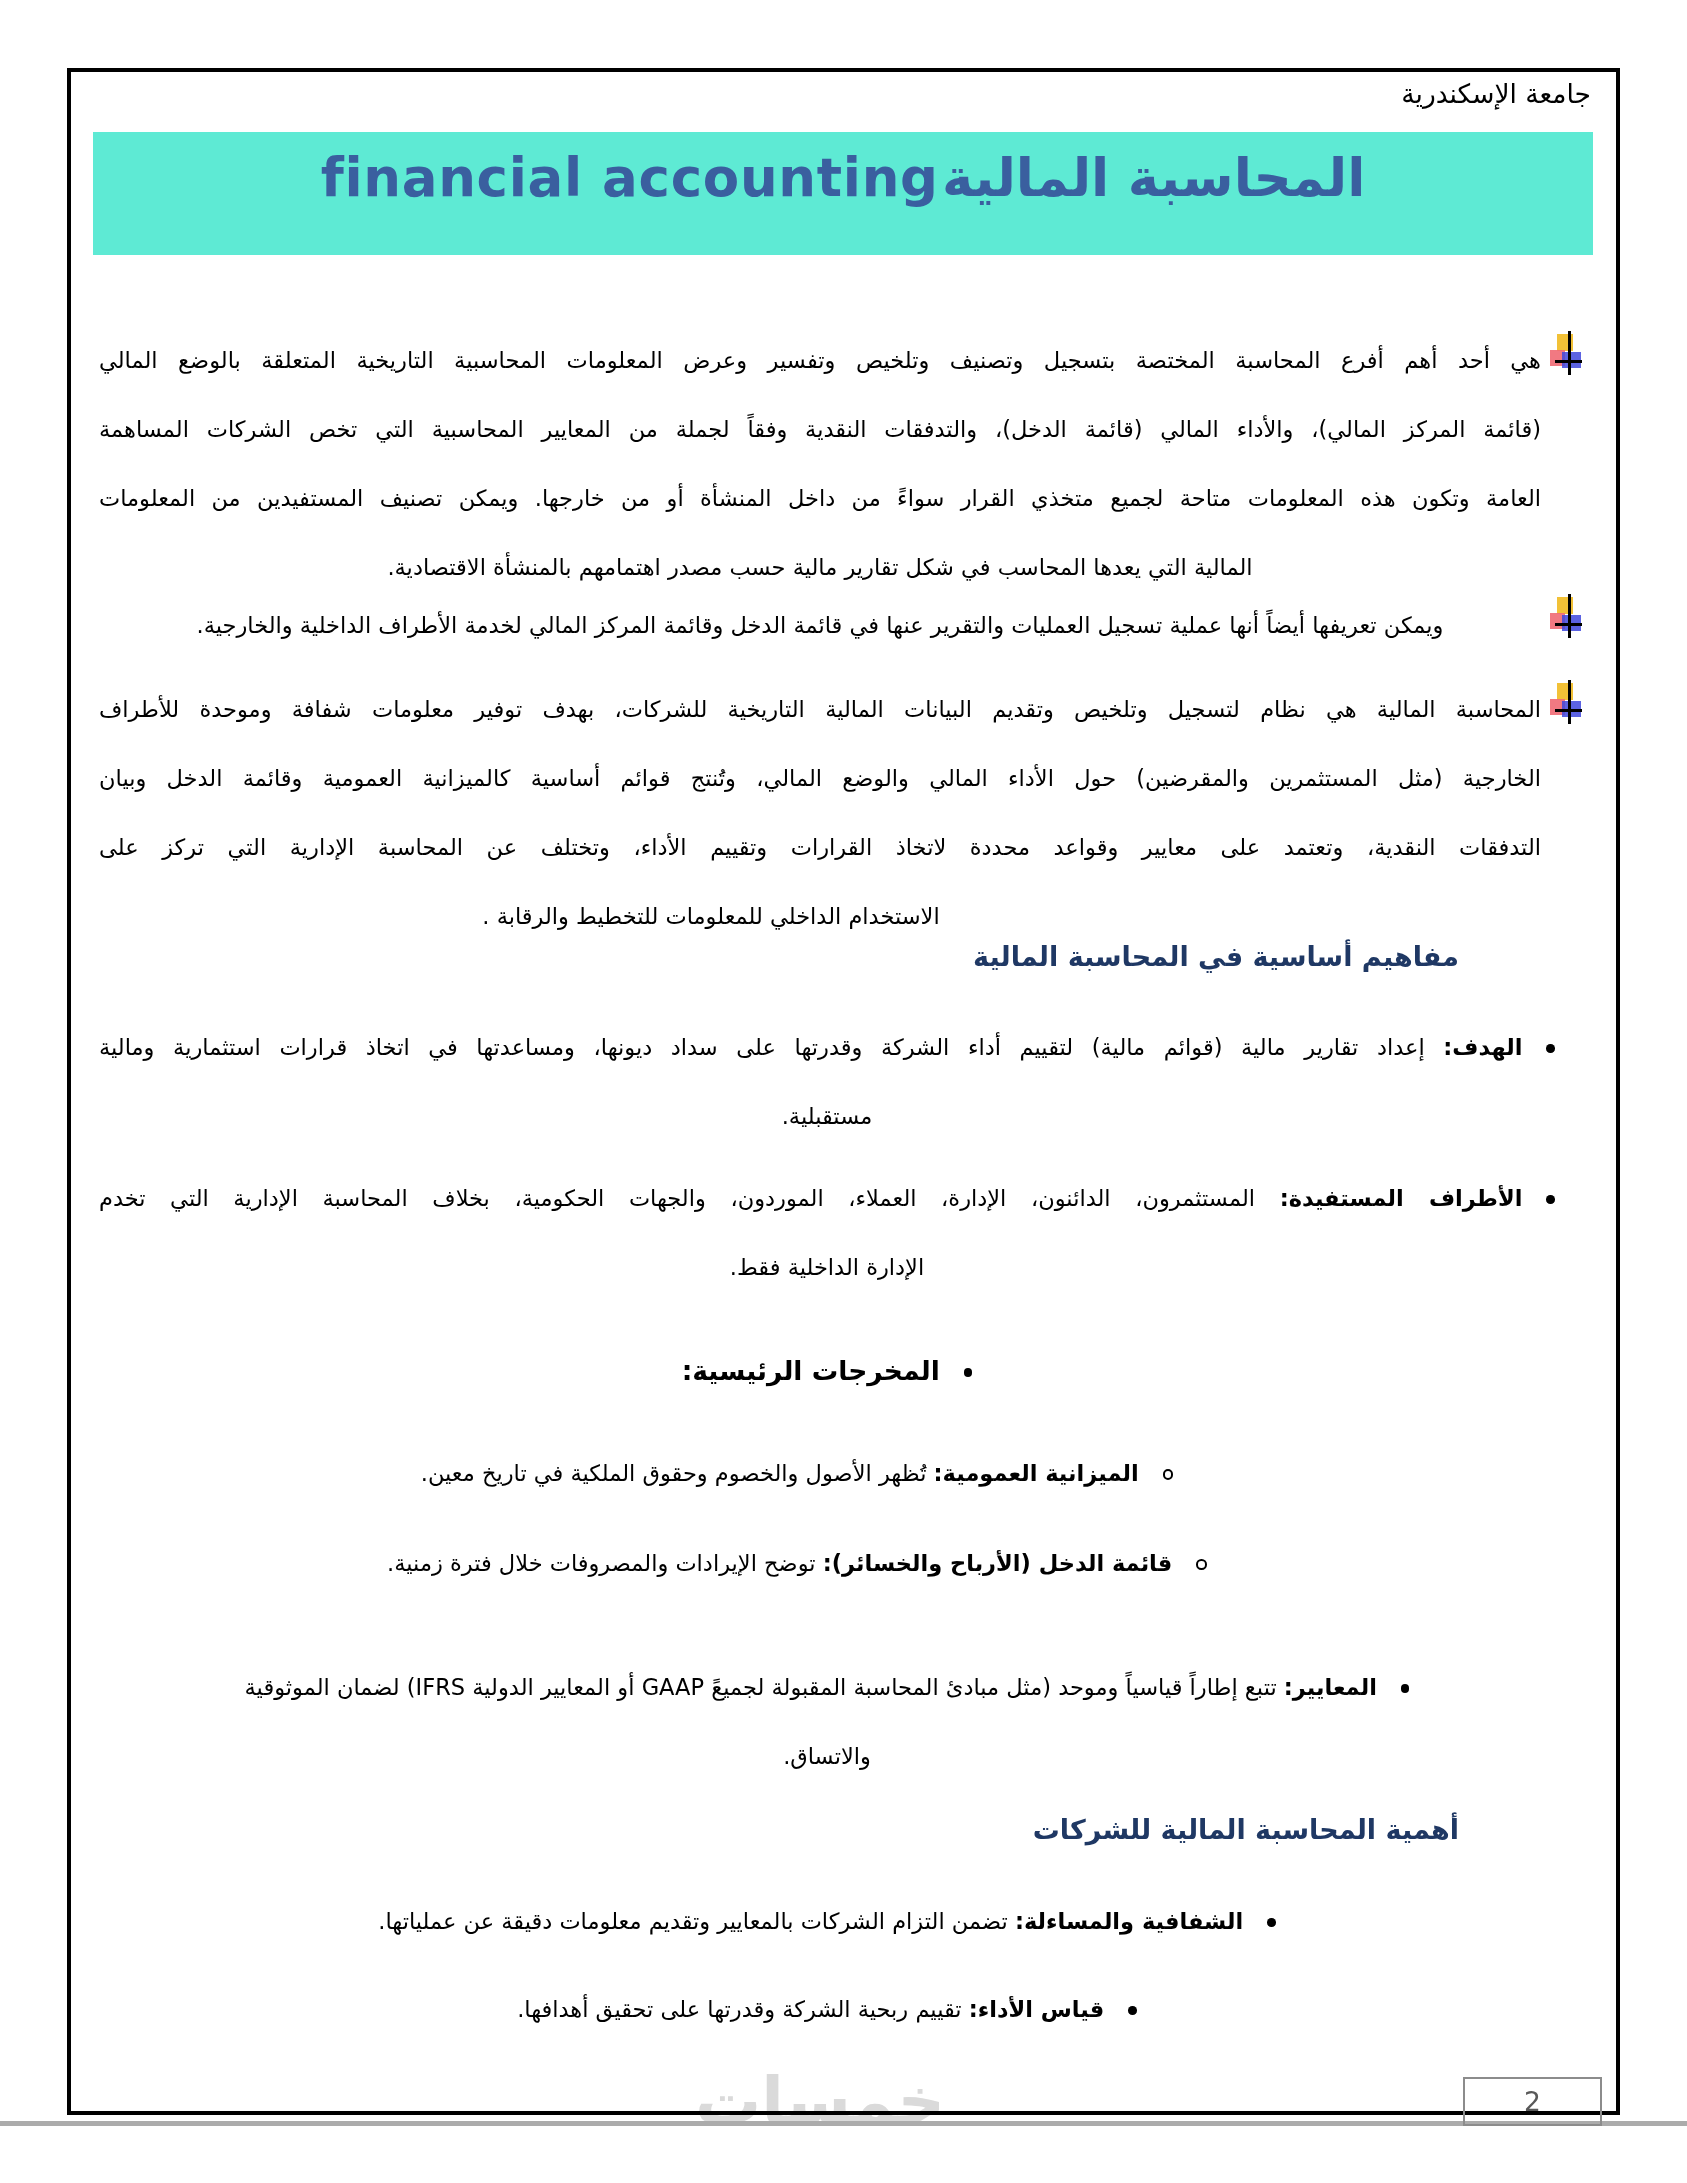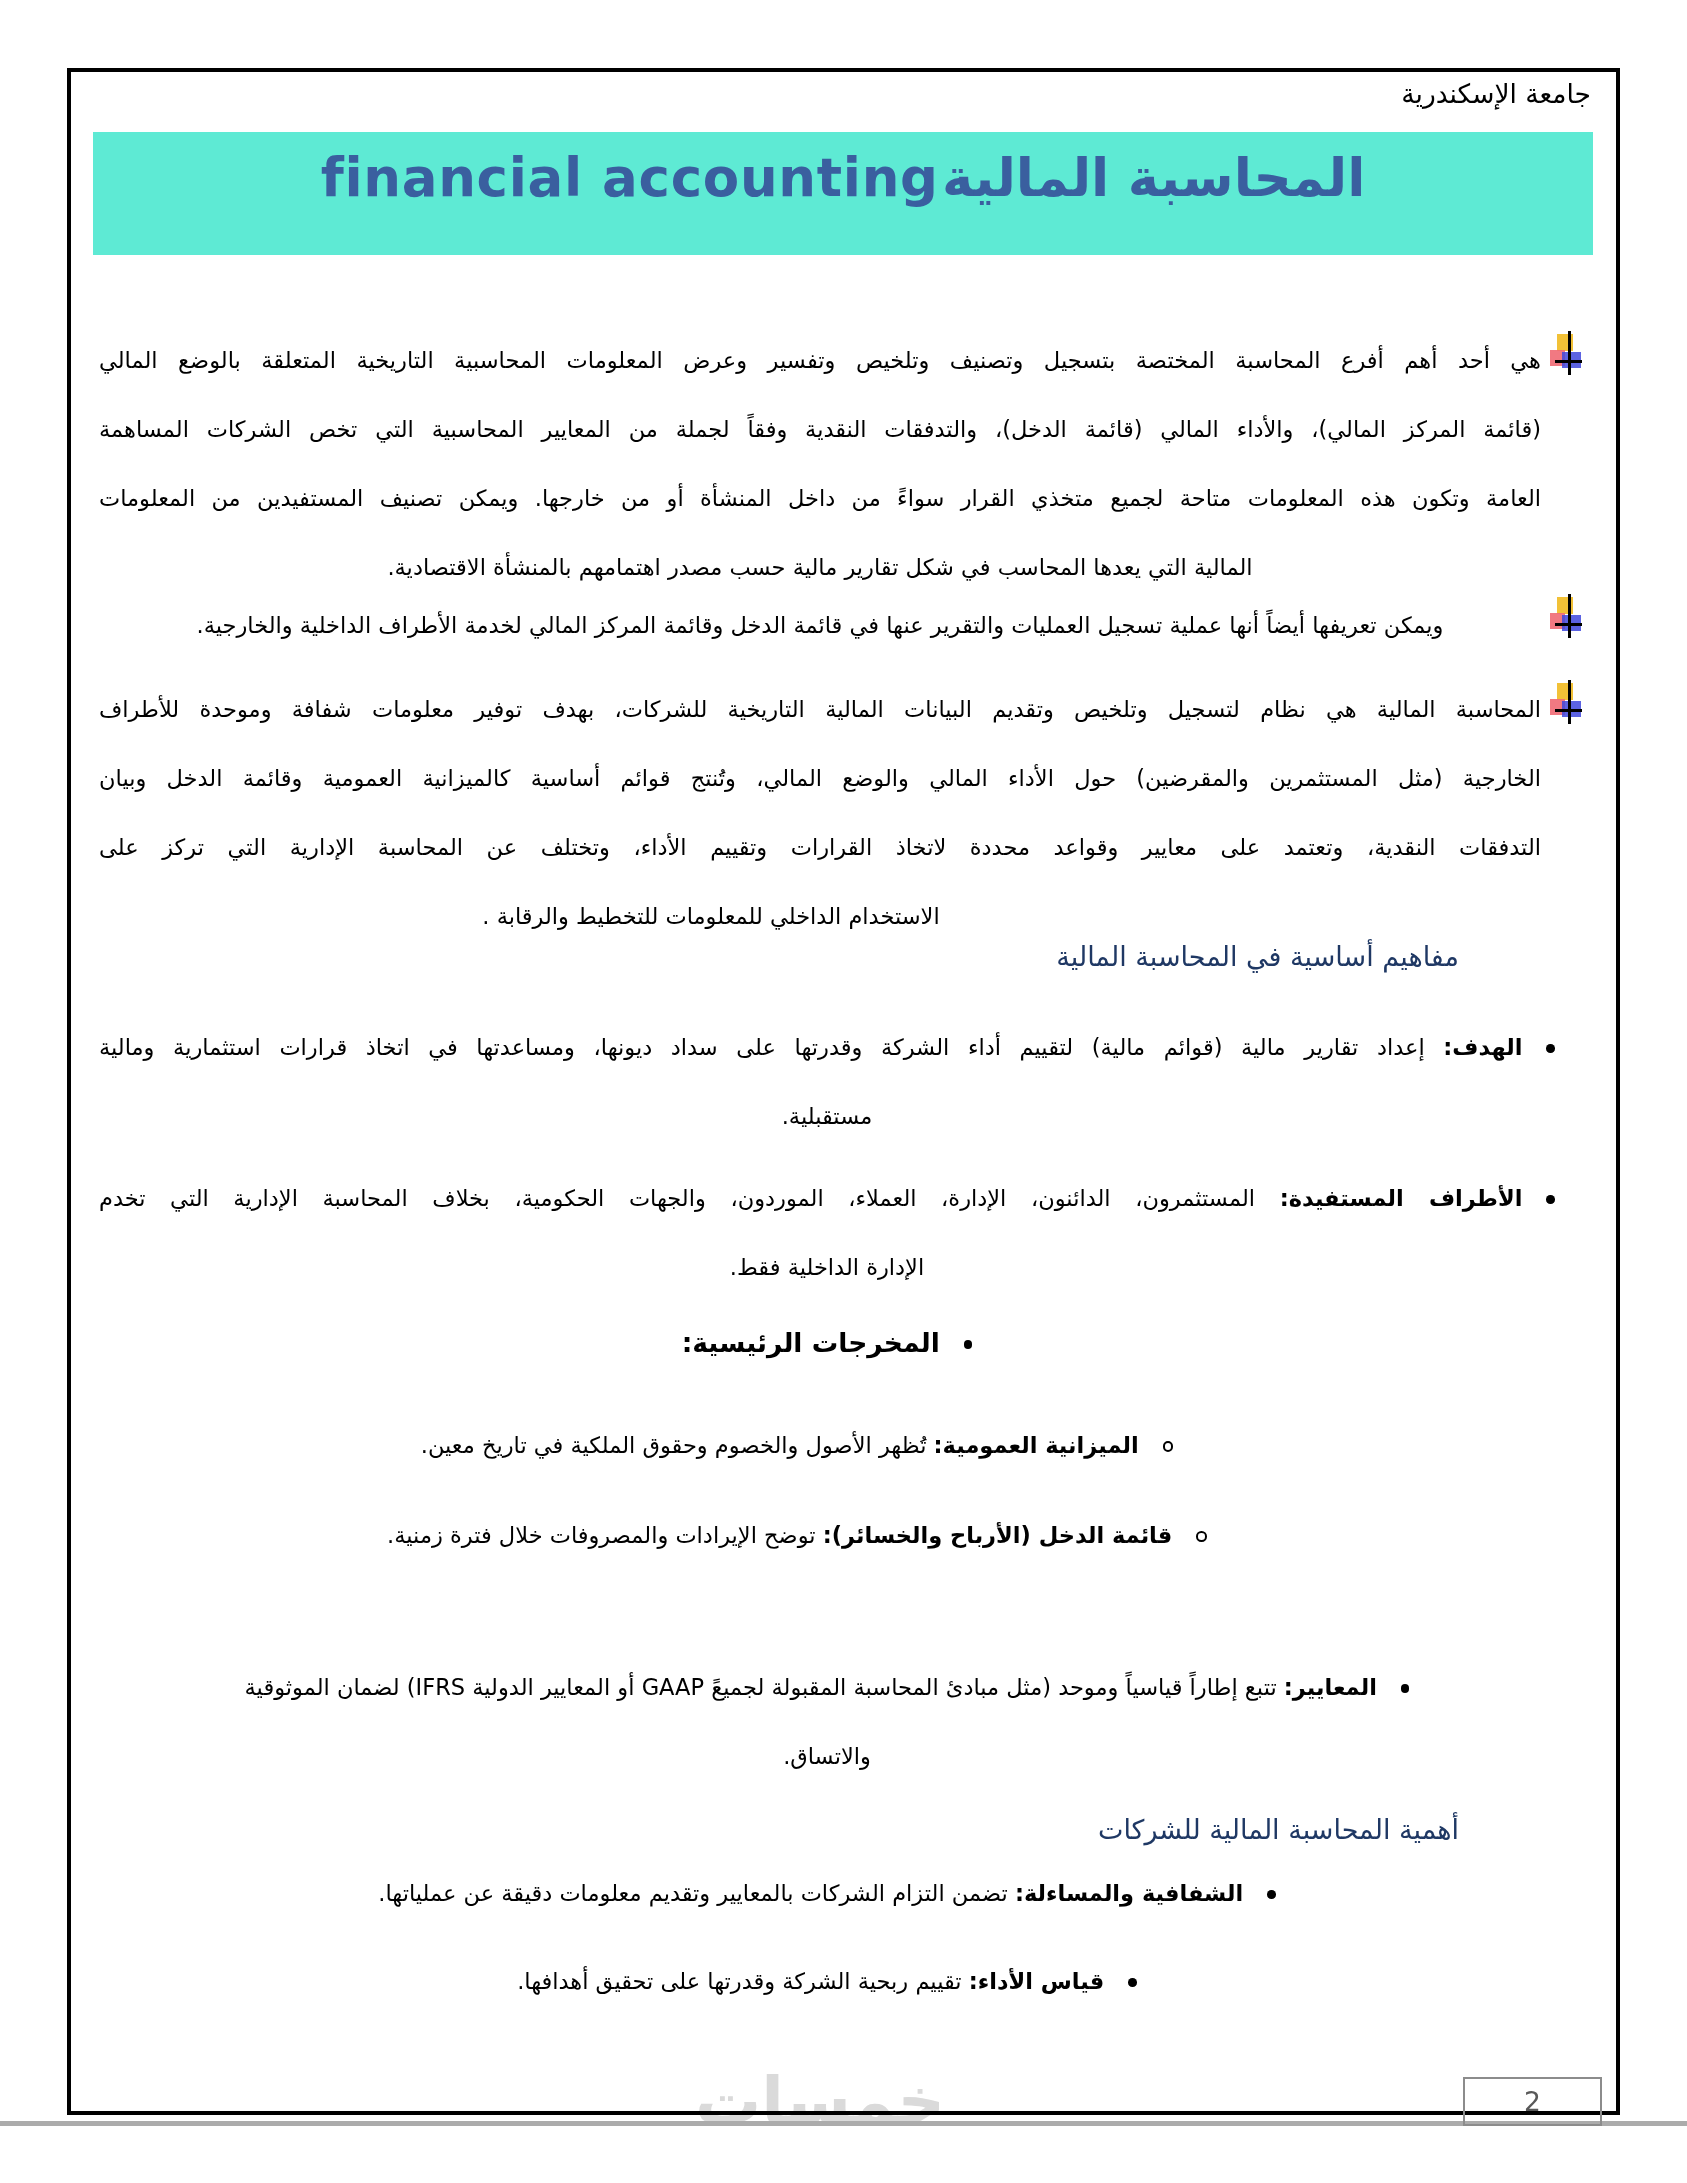--- a/index.html
+++ b/index.html
@@ -20,27 +20,27 @@
   .f-yellow{left:6.6px;top:2.6px;width:16px;height:17px;background:#f2c137;}
   .f-red{left:0px;top:18.5px;width:14.6px;height:16px;background:#ef6a74;opacity:.9;}
   .f-blue{left:12px;top:21px;width:18.5px;height:16px;background:#4048dd;opacity:.85;}
   .f-vline{left:18px;top:0px;width:3.3px;height:44px;background:#000;}
   .f-hline{left:5.3px;top:29px;width:26.5px;height:3.3px;background:#000;}
   
   .para{direction:rtl;z-index:1;}
   .ln{height:69px;line-height:69px;font-size:22.5px;white-space:normal;}
   .j{text-align:justify;text-align-last:justify;overflow:hidden;}
   .r{text-align:center;}
-  .nw{white-space:nowrap;}
+  .nw{white-space:nowrap;margin-top:28px;}
   .lbl{font-weight:bold;}
   .dot{display:inline-block;width:8.6px;height:8.6px;border-radius:50%;background:#000;
        vertical-align:middle;margin-left:24px;}
   .ring{display:inline-block;width:10.6px;height:10.6px;border-radius:50%;border:2px solid #000;
         box-sizing:border-box;vertical-align:middle;margin-left:24px;}
-  .hsec{direction:rtl;font-size:27px;font-weight:normal;color:#1f3864;line-height:40px;white-space:nowrap;z-index:1;}
+  .hsec{direction:rtl;font-size:27px;font-weight:bold;color:#1f3864;line-height:40px;white-space:nowrap;z-index:1;}
   .big{font-size:26.5px;}
   .ind{padding-left:0;padding-right:218px;}
   
   .wm{left:695px;top:2063px;font-size:66px;font-weight:bold;color:#dadada;direction:rtl;z-index:1;}
   .grayline{left:0;top:2121px;width:1687px;height:5.3px;background:#ababab;z-index:2;}
   .pnbox{left:1463px;top:2077px;width:139px;height:49px;border:2px solid #8c8c8c;box-sizing:border-box;
          z-index:3;text-align:center;line-height:45px;font-size:26.5px;color:#595959;background:transparent;}
 </style>
 </head>
 <body>

